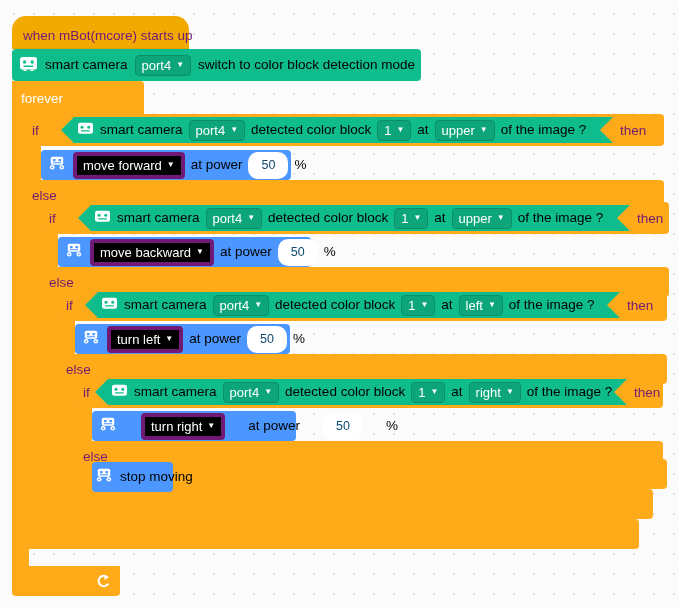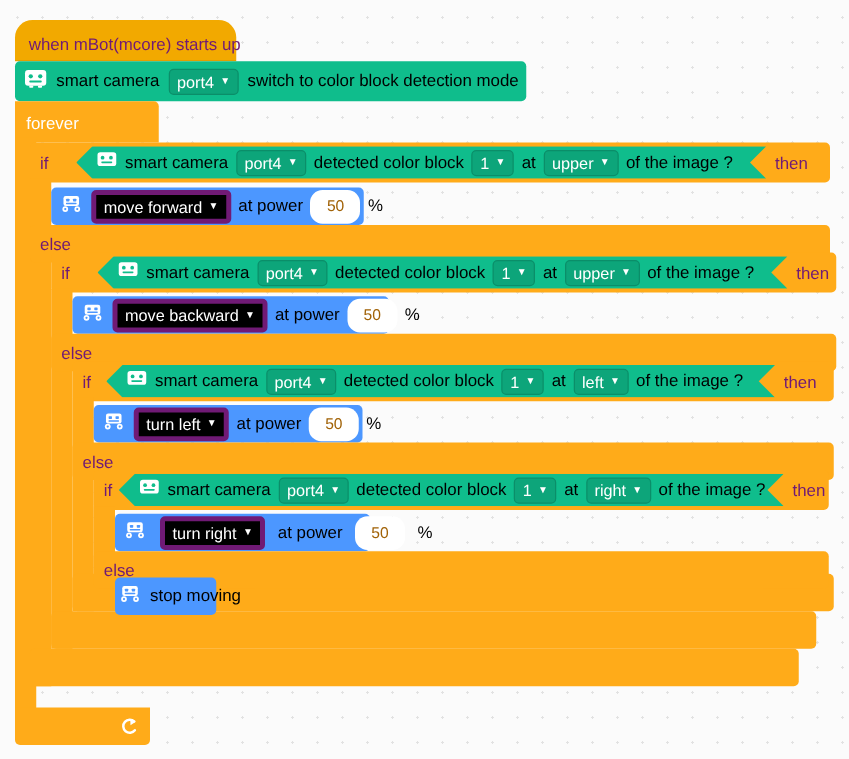--- a/index.html
+++ b/index.html
@@ -59,21 +59,21 @@
   }
   .dd.green-f{background:#0DA57A;border:1px solid #0b8e69;}
   .dd.blue-f{background:#000000;border:4px solid #701a75;}
   .caret{font-size:8px;line-height:1;}
 
   
   .num{
     display:inline-flex;align-items:center;justify-content:center;
     min-width:26px;height:19px;padding:4px 7px;
     background:#fff;border-radius:10px;
-    color:#a16207;font-size:12.5px;line-height:1;font-weight:normal;
+    color:#0c4a6e;font-size:12.5px;line-height:1;font-weight:normal;
   }
 
   
   .row{display:flex;align-items:center;gap:6px;height:100%;padding:0 8px;box-sizing:border-box;}
 
   
   .ico{display:inline-block;flex:0 0 auto;}
 
   .repeat-arrow{position:absolute;width:14px;height:14px;}
 </style>
@@ -100,21 +100,21 @@
       </span>
       <span class="it">smart camera</span>
       <span class="dd green-f">
         <span>port4</span>
         <span class="caret">▼</span>
       </span>
       <span class="it">switch to color block detection mode</span>
     </div>
   </div>
 
-  <div class="blk cblk" style="left:12px;top:81px;width:115px;height:33px;border-radius:0 4px 0 0;">
+  <div class="blk cblk" style="left:12px;top:81px;width:132px;height:33px;border-radius:0 4px 0 0;">
     <span class="kw" style="left:9px;top:11px;">forever</span>
   </div>
 
   <div class="blk cblk" style="left:12px;top:110px;width:17px;height:460px;border-radius:0;"></div>
 
   <div class="blk cblk" style="left:12px;top:566px;width:108px;height:30px;border-radius:0 0 4px 4px;">
     <span class="repeat-arrow" style="right:10px;top:8px;">
       <svg width="14" height="15" viewBox="0 0 14 15" aria-hidden="true">
         <path d="M11.4 3.2 A5.2 5.2 0 1 0 11.9 10.2" stroke="#ffffff" stroke-width="2" fill="none" stroke-linecap="round"></path>
         <path d="M8.2 1.1 L12.6 3.3 L8.4 6.1 Z" fill="#ffffff"></path>
@@ -329,21 +329,21 @@
       <span class="dd green-f">
         <span>right</span>
         <span class="caret">▼</span>
       </span>
       <span class="it">of the image ?</span>
     </div>
   </div>
   <span class="lbl" style="position:absolute;left:634px;top:386px;">then</span>
   <div class="blk cblk" style="left:75px;top:405px;width:17px;height:54px;border-radius:0;"></div>
   <div class="blk blue" style="left:92px;top:411px;width:204px;height:30px;">
-    <div class="row" style="gap:10px;padding-left:6px;">
+    <div class="row" style="gap:23px;padding-left:6px;">
       <span class="ico">
         <svg width="20" height="16" viewBox="0 0 22 18" aria-hidden="true">
           <rect x="4" y="2" width="14" height="9" rx="2" fill="#ffffff"></rect>
           <rect x="6.4" y="4.4" width="3" height="2.6" rx="0.6" fill="#4C97FF"></rect>
           <rect x="12.6" y="4.4" width="3" height="2.6" rx="0.6" fill="#4C97FF"></rect>
           <rect x="6.2" y="8.2" width="9.6" height="1.2" rx="0.6" fill="#4C97FF"></rect>
           <circle cx="5.6" cy="13.8" r="2.6" fill="#ffffff"></circle>
             <circle cx="16.4" cy="13.8" r="2.6" fill="#ffffff"></circle>
           <circle cx="5.6" cy="13.8" r="1" fill="#4C97FF"></circle>
             <circle cx="16.4" cy="13.8" r="1" fill="#4C97FF"></circle>

